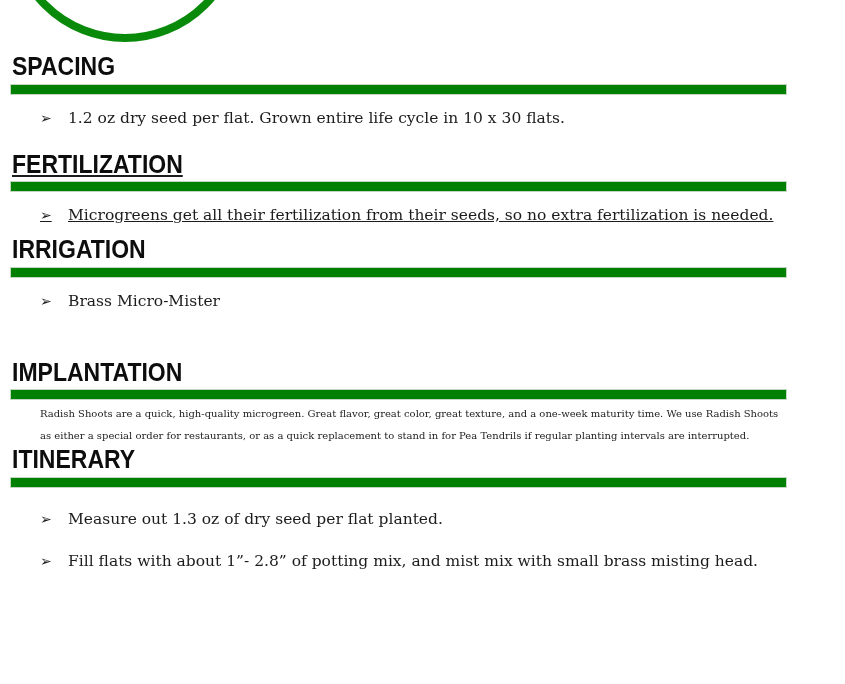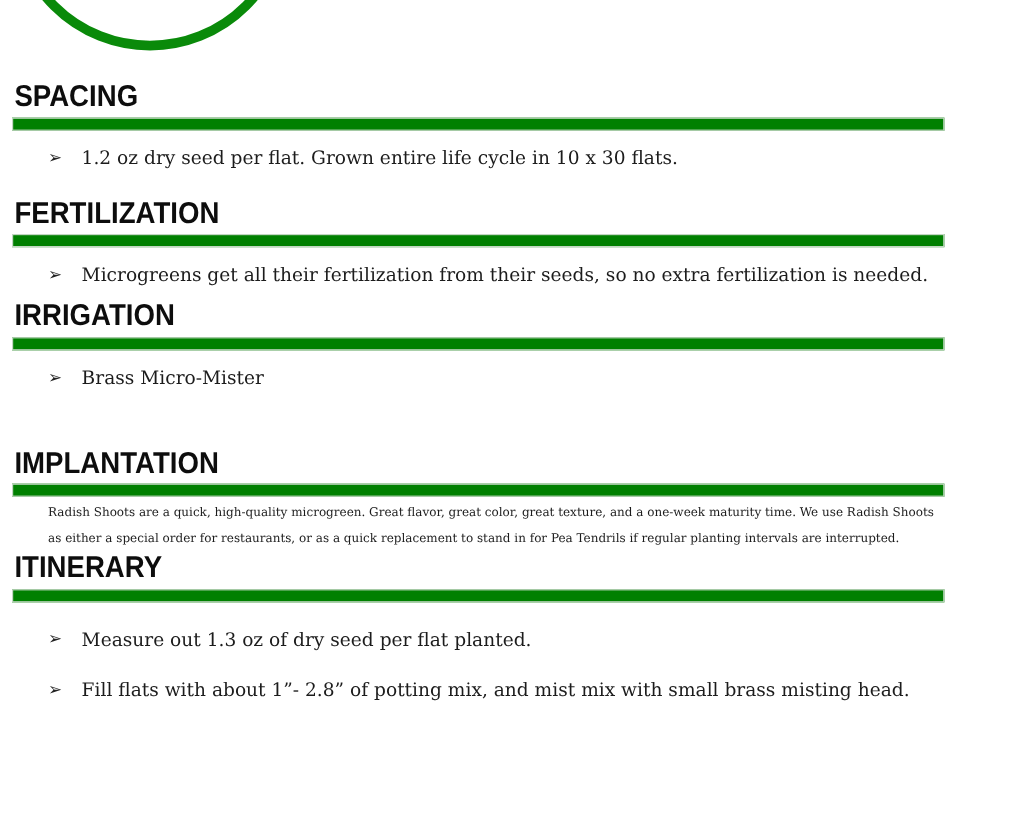--- a/index.html
+++ b/index.html
@@ -22,21 +22,21 @@
     width: 234px; height: 234px;
     box-sizing: border-box;
     border: 8px solid #0a8a0a;
     border-radius: 50%;
     background: transparent;
   }
   .sections-wrap {
     position: absolute;
     left: 0; top: 0;
     width: 777px;
-    padding-top: 67px;
+    padding-top: 53px;
   }
   .doc-section {
     width: 777px;
     margin-left: 10px;
   }
   .section-title {
     margin: 0 0 0 2px;
     font-family: "Liberation Sans", sans-serif;
     font-weight: bold;
     font-size: 25px;
@@ -76,21 +76,21 @@
   .bullet-text { flex: 1 1 auto; }
   .section-paragraph {
     margin: 3px 0 0 0;
     padding-left: 30px;
     font-size: 10px;
     line-height: 21.5px;
     max-width: 747px;
   }
   
   .sec-spacing        { margin-top: 0; }
-  .sec-fertilization  { margin-top: 22px; }
+  .sec-fertilization  { margin-top: 22px; text-decoration: underline; }
   .sec-irrigation     { margin-top: 10px; }
   .sec-implantation   { margin-top: 47px; }
   .sec-itinerary      { }
   .sec-itinerary .bullet-list  { margin-top: 21px; }
   .sec-itinerary .bullet-item  { margin-bottom: 21px; }
 </style>
 </head>
 <body>
 
 <div class="page">

